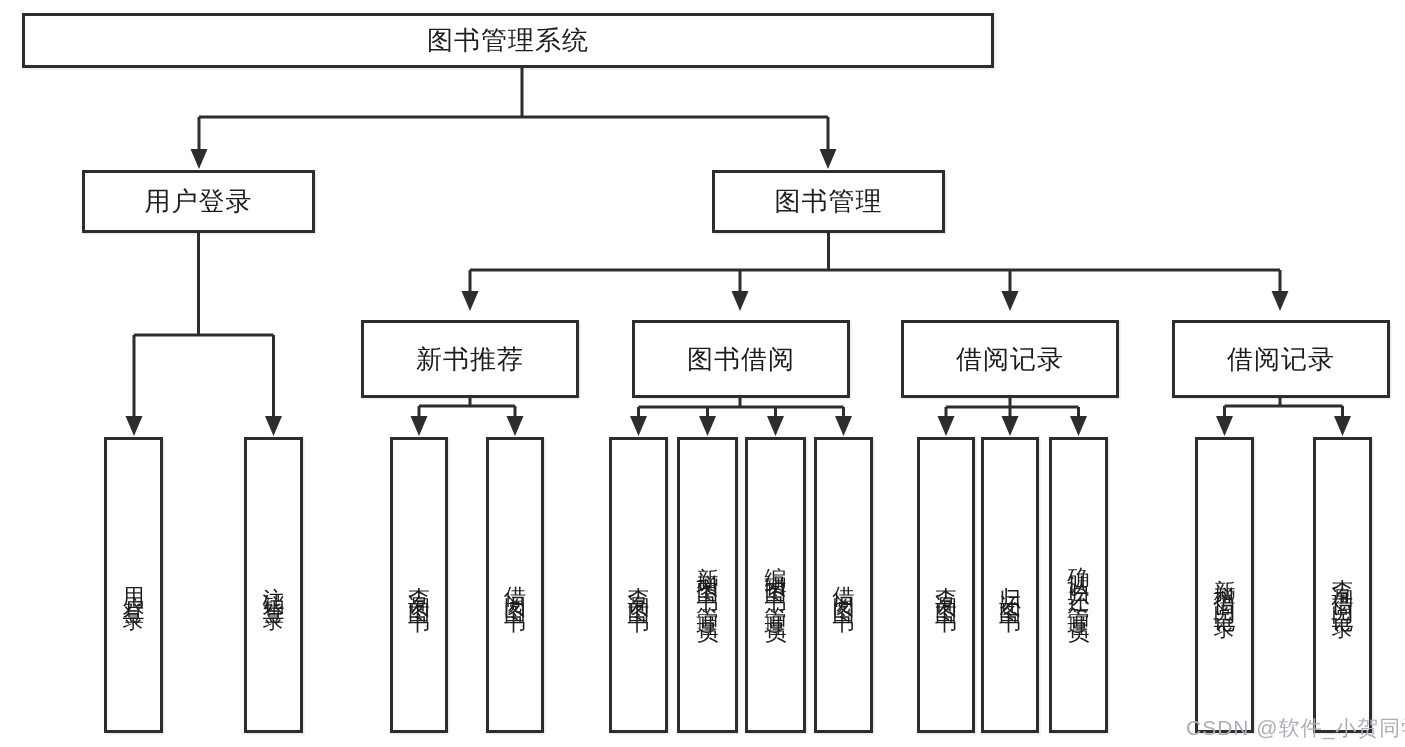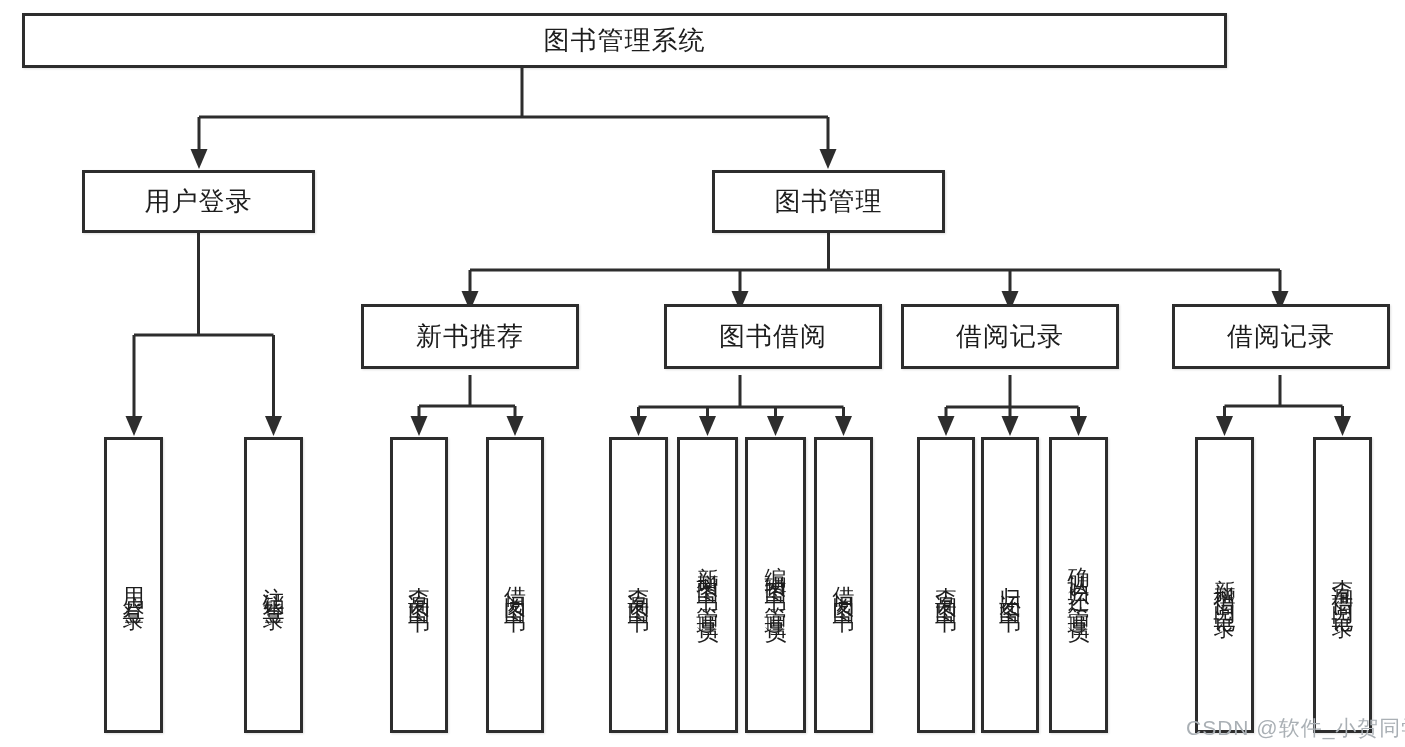--- a/index.html
+++ b/index.html
@@ -26,27 +26,27 @@
     box-sizing:border-box;
     border:3px solid var(--box-border);
     background:#ffffff;
     display:flex;align-items:center;justify-content:center;
     color:var(--text);
     font-size:26px;
     letter-spacing:1px;
     box-shadow:1px 1px 2px rgba(0,0,0,0.12);
     white-space:nowrap;
   }
-  .root{left:22px;top:13px;width:1205px;height:55px;}
+  .root{left:22px;top:13px;width:972px;height:55px;}
   .lvl2{top:170px;width:233px;height:63px;}
   .lvl2.user-login{left:82px;}
   .lvl2.book-mgmt{left:712px;}
-  .lvl3{top:304px;width:218px;height:65px;}
+  .lvl3{top:320px;width:218px;height:78px;}
   .lvl3.m1{left:361px;}
-  .lvl3.m2{left:632px;margin-left:32px;}
+  .lvl3.m2{left:632px;}
   .lvl3.m3{left:901px;}
   .lvl3.m4{left:1172px;}
   .leaf{top:437px;height:296px;font-size:22px;letter-spacing:0;}
   .leaf span{
     writing-mode:vertical-rl;
     text-orientation:mixed;
     letter-spacing:8px;
     line-height:1;
   }
   .lf1{left:104px;width:59px;}

